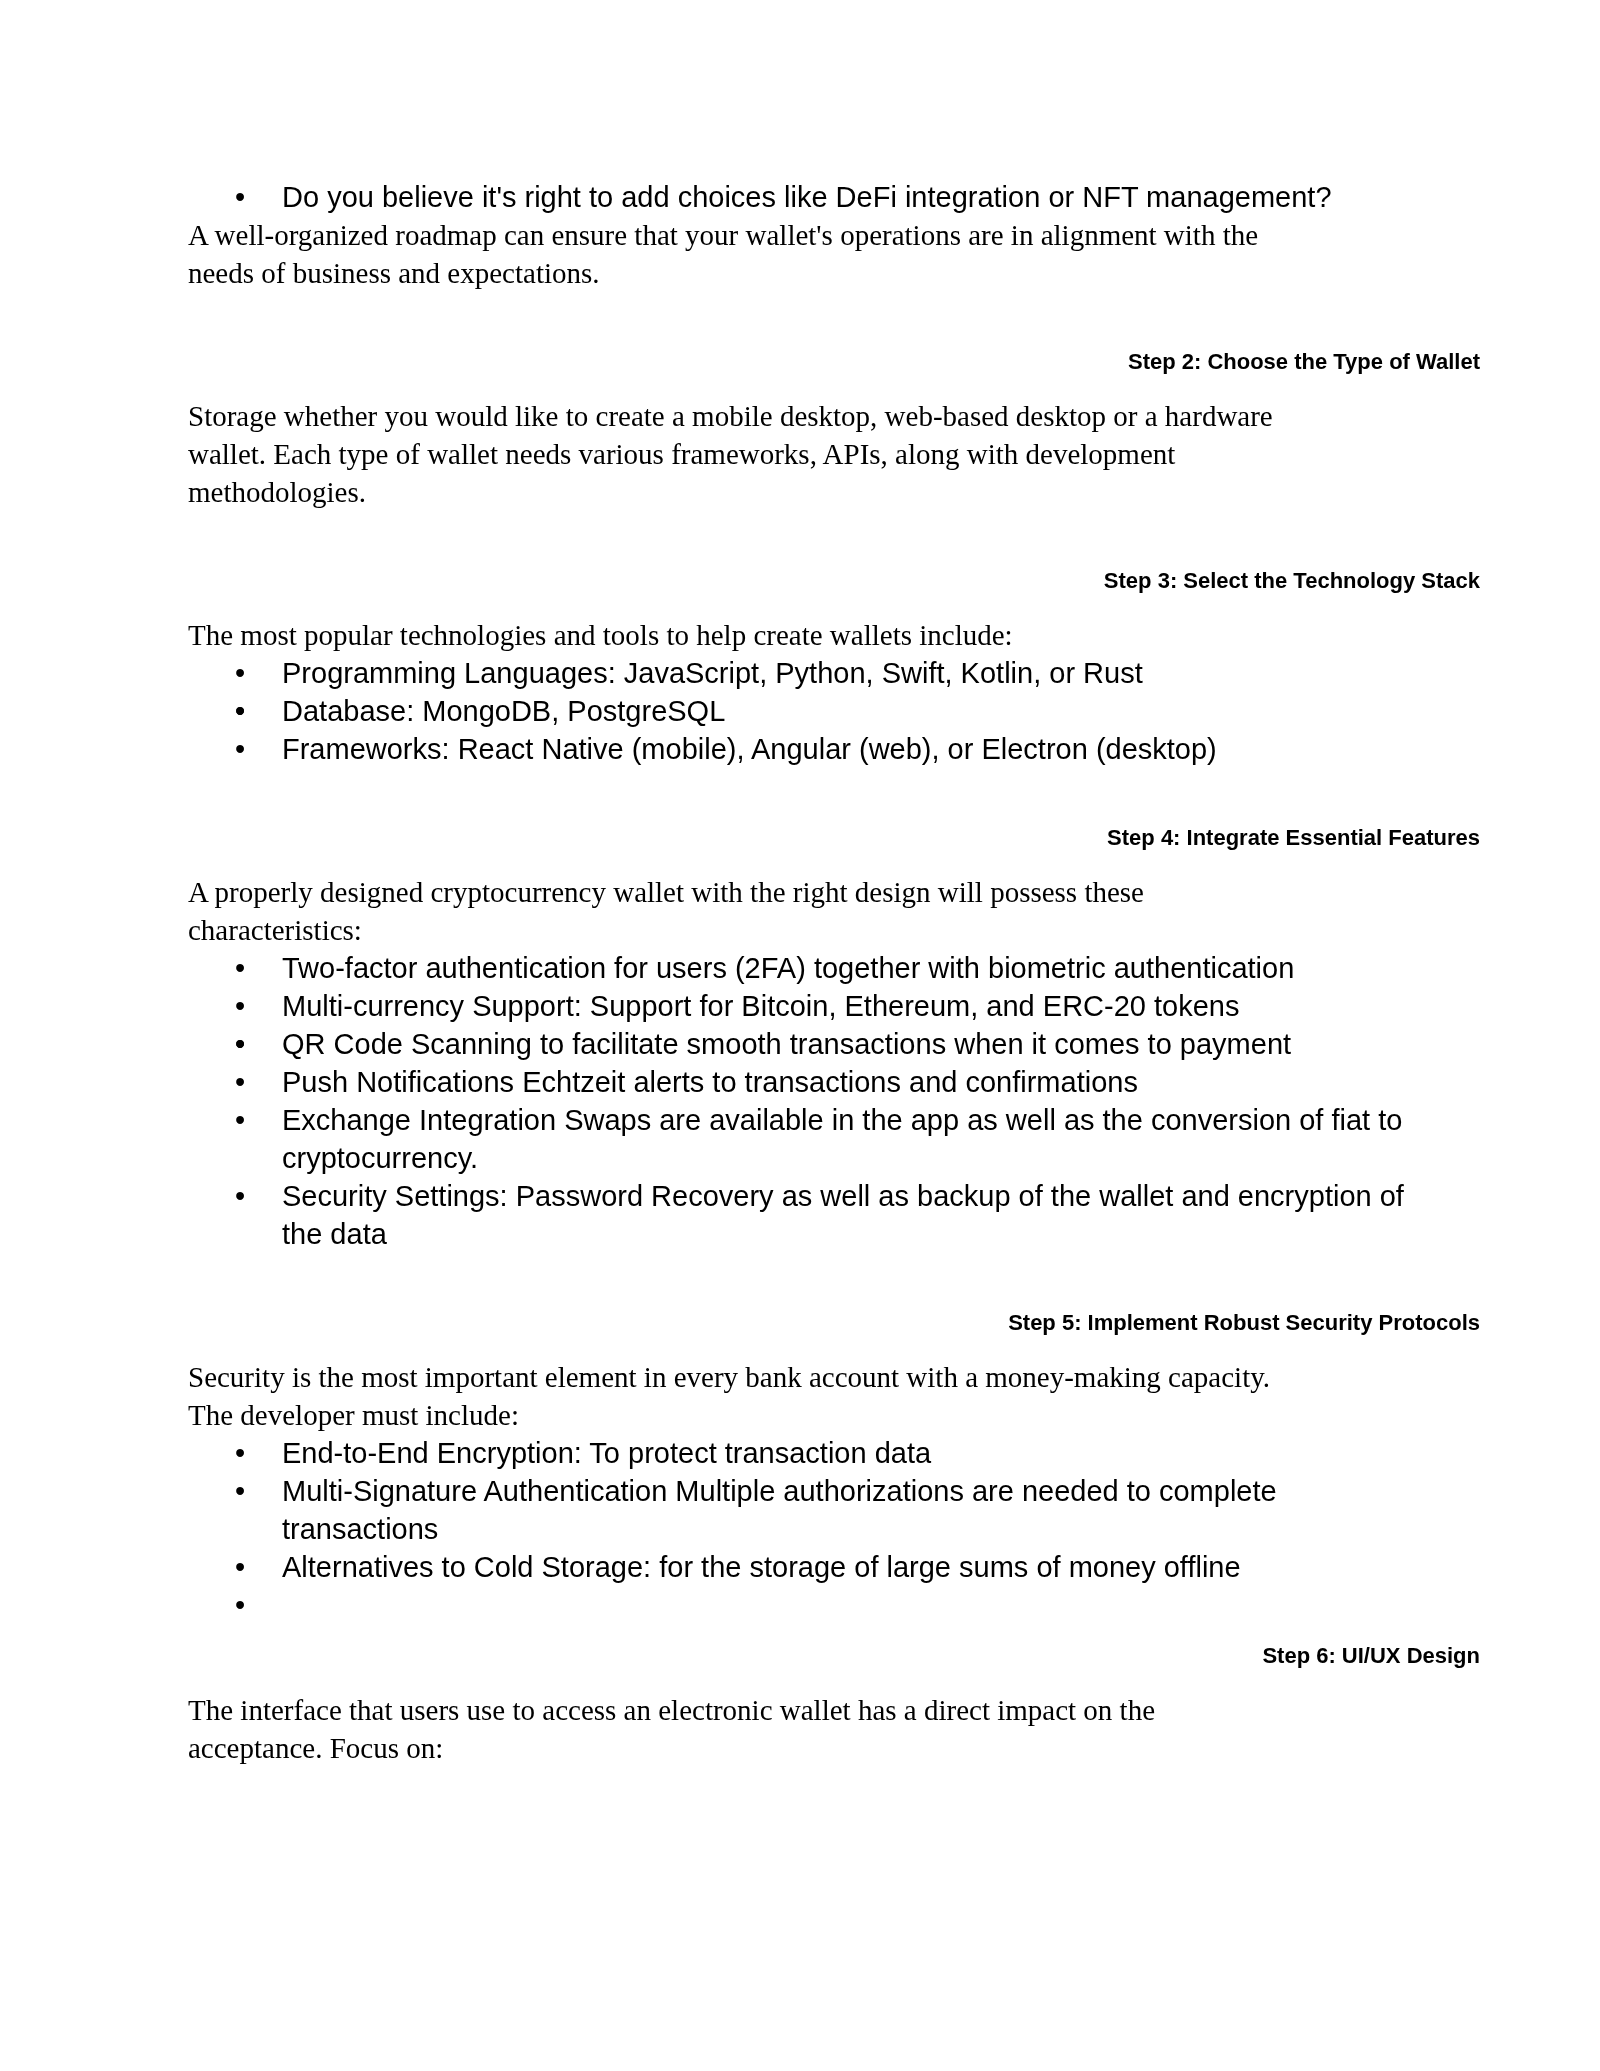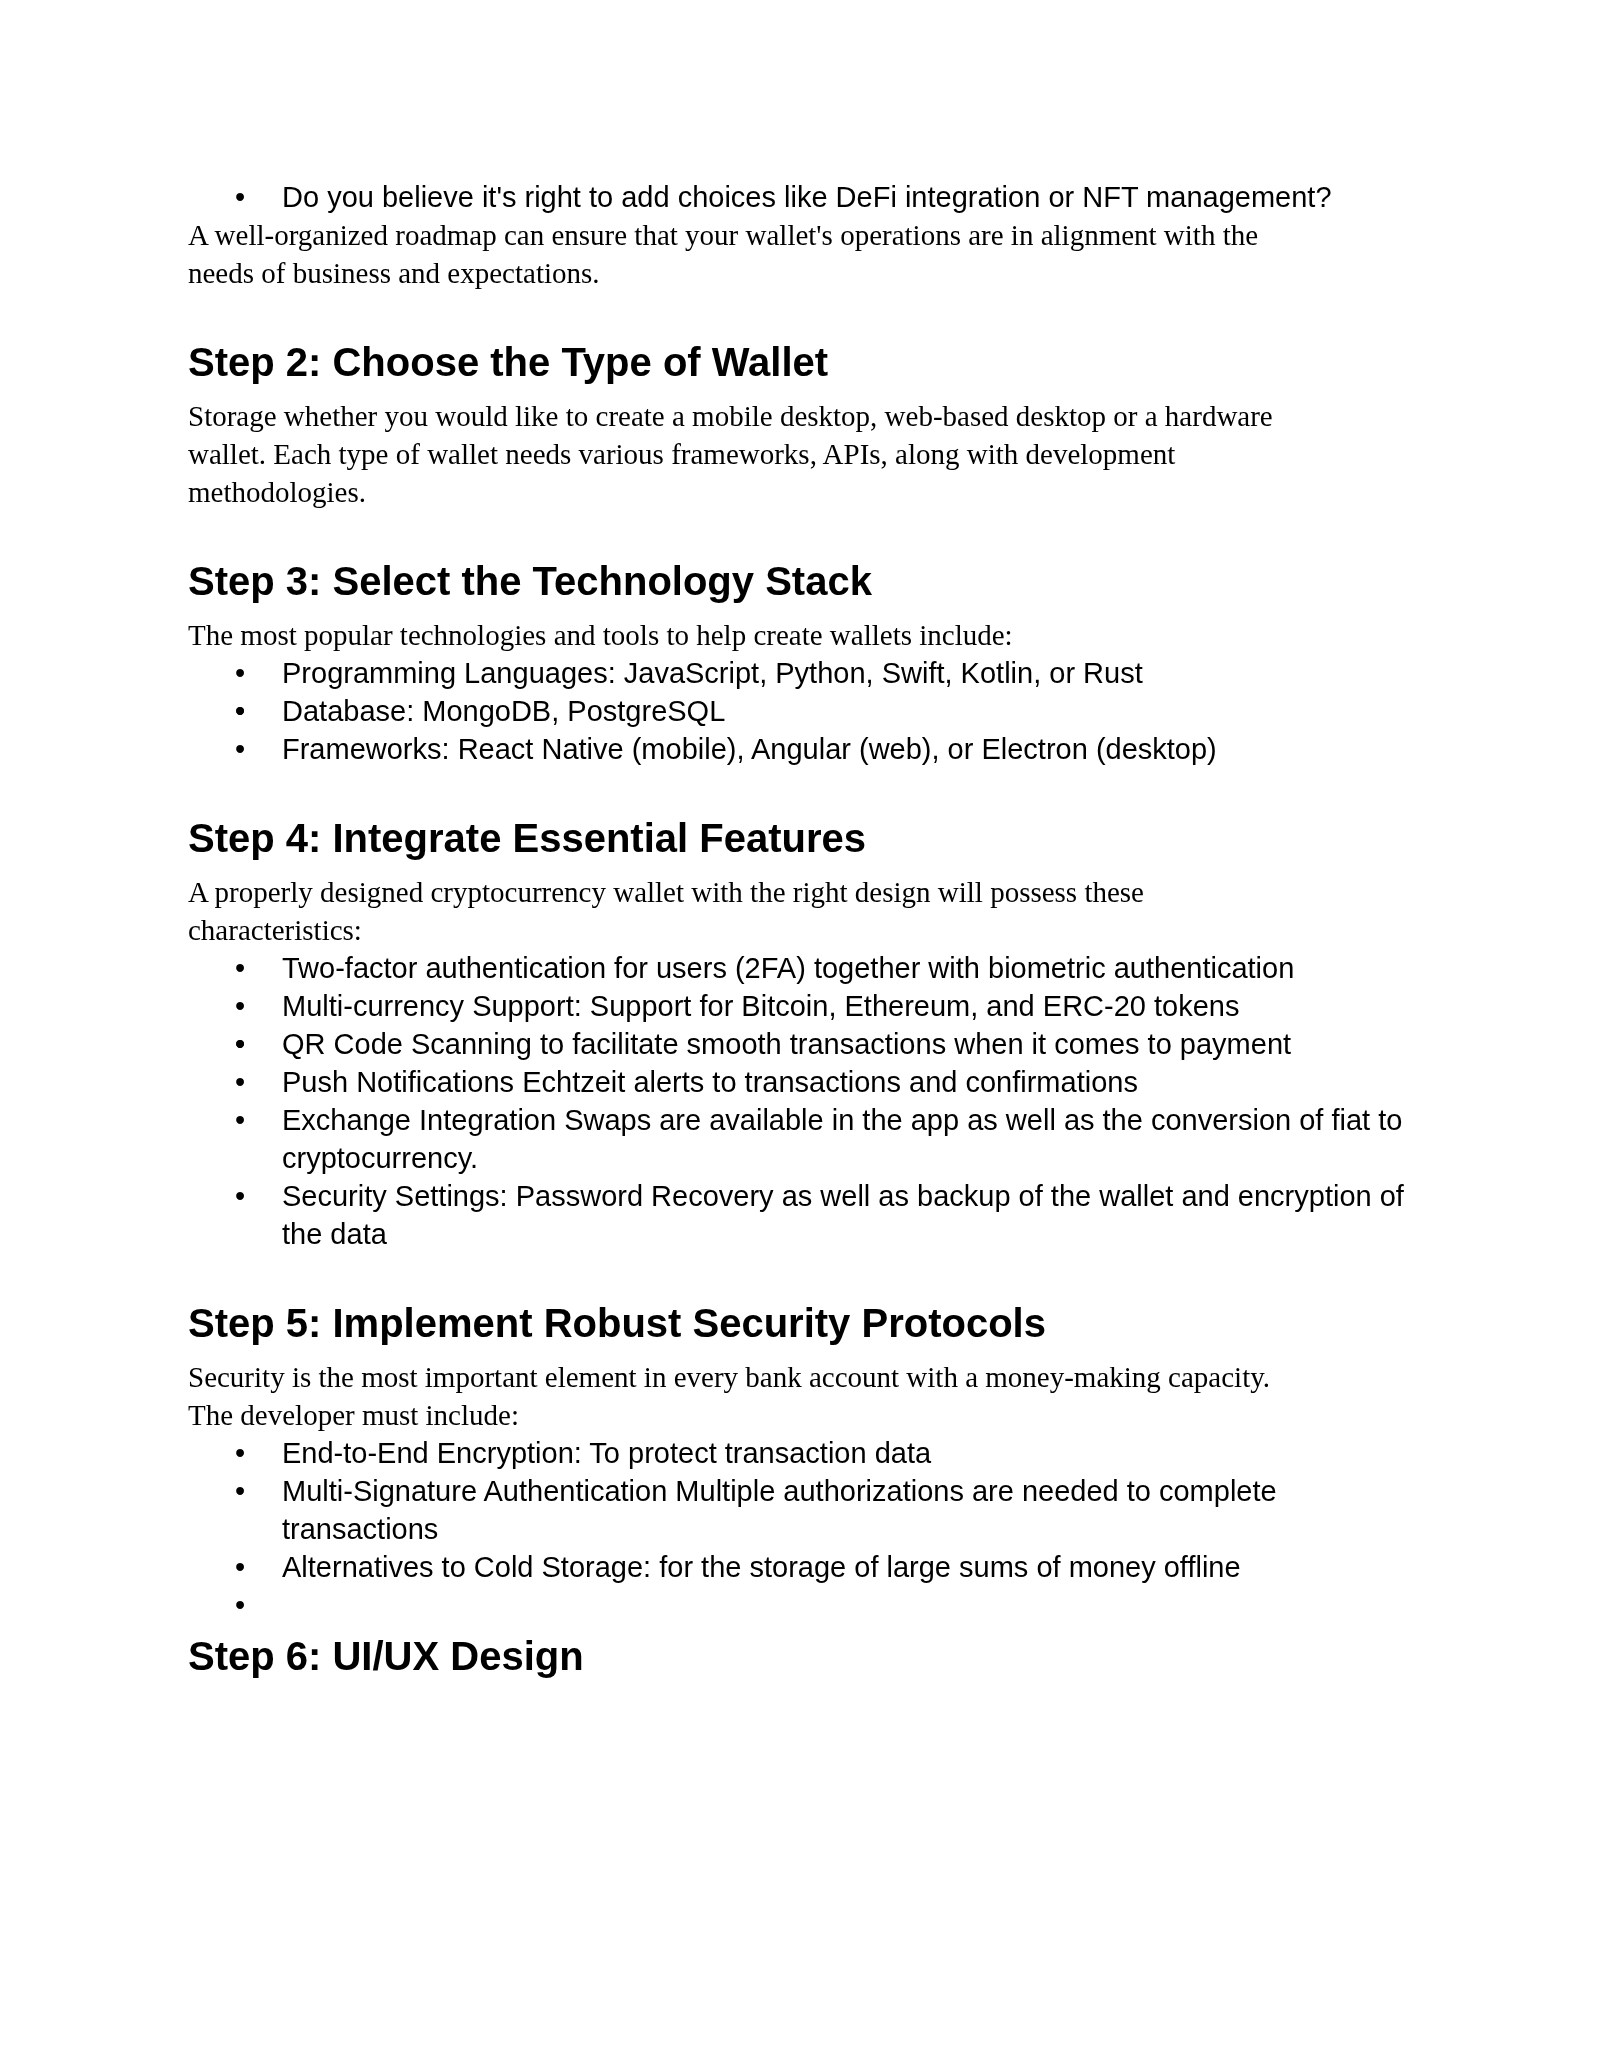--- a/index.html
+++ b/index.html
@@ -22,25 +22,26 @@
     background: #ffffff;
   }
   .body-text {
     font-size: 29px;
     line-height: 38px;
     margin: 0;
     white-space: pre;
     font-family: Liberation Serif, serif;
   }
   h2.section-heading {
-    font-size: 40px;
+    font-size: 22px;
     line-height: 44px;
     font-weight: 700;
     margin: 48px 0 13px 0;
     white-space: pre;
+    text-align: right;
   }
   ul.bullet-list {
     list-style: none;
     margin: 0;
     padding: 0;
   }
   ul.bullet-list li {
     position: relative;
     padding-left: 94px;
     font-size: 29px;
@@ -111,15 +112,17 @@
       <li><span class="bullet">•</span><span>End-to-End Encryption: To protect transaction data</span></li>
       <li><span class="bullet">•</span><span>Multi-Signature Authentication Multiple authorizations are needed to complete
 transactions</span></li>
       <li><span class="bullet">•</span><span>Alternatives to Cold Storage: for the storage of large sums of money offline</span></li>
       <li><span class="bullet">•</span></li>
     </ul>
   </section>
 
   <section>
     <h2 class="section-heading">Step 6: UI/UX Design</h2>
+    <p class="body-text">The interface that users use to access an electronic wallet has a direct impact on the
+acceptance. Focus on:</p>
   </section>
 
 </div>
 
 </body></html>

